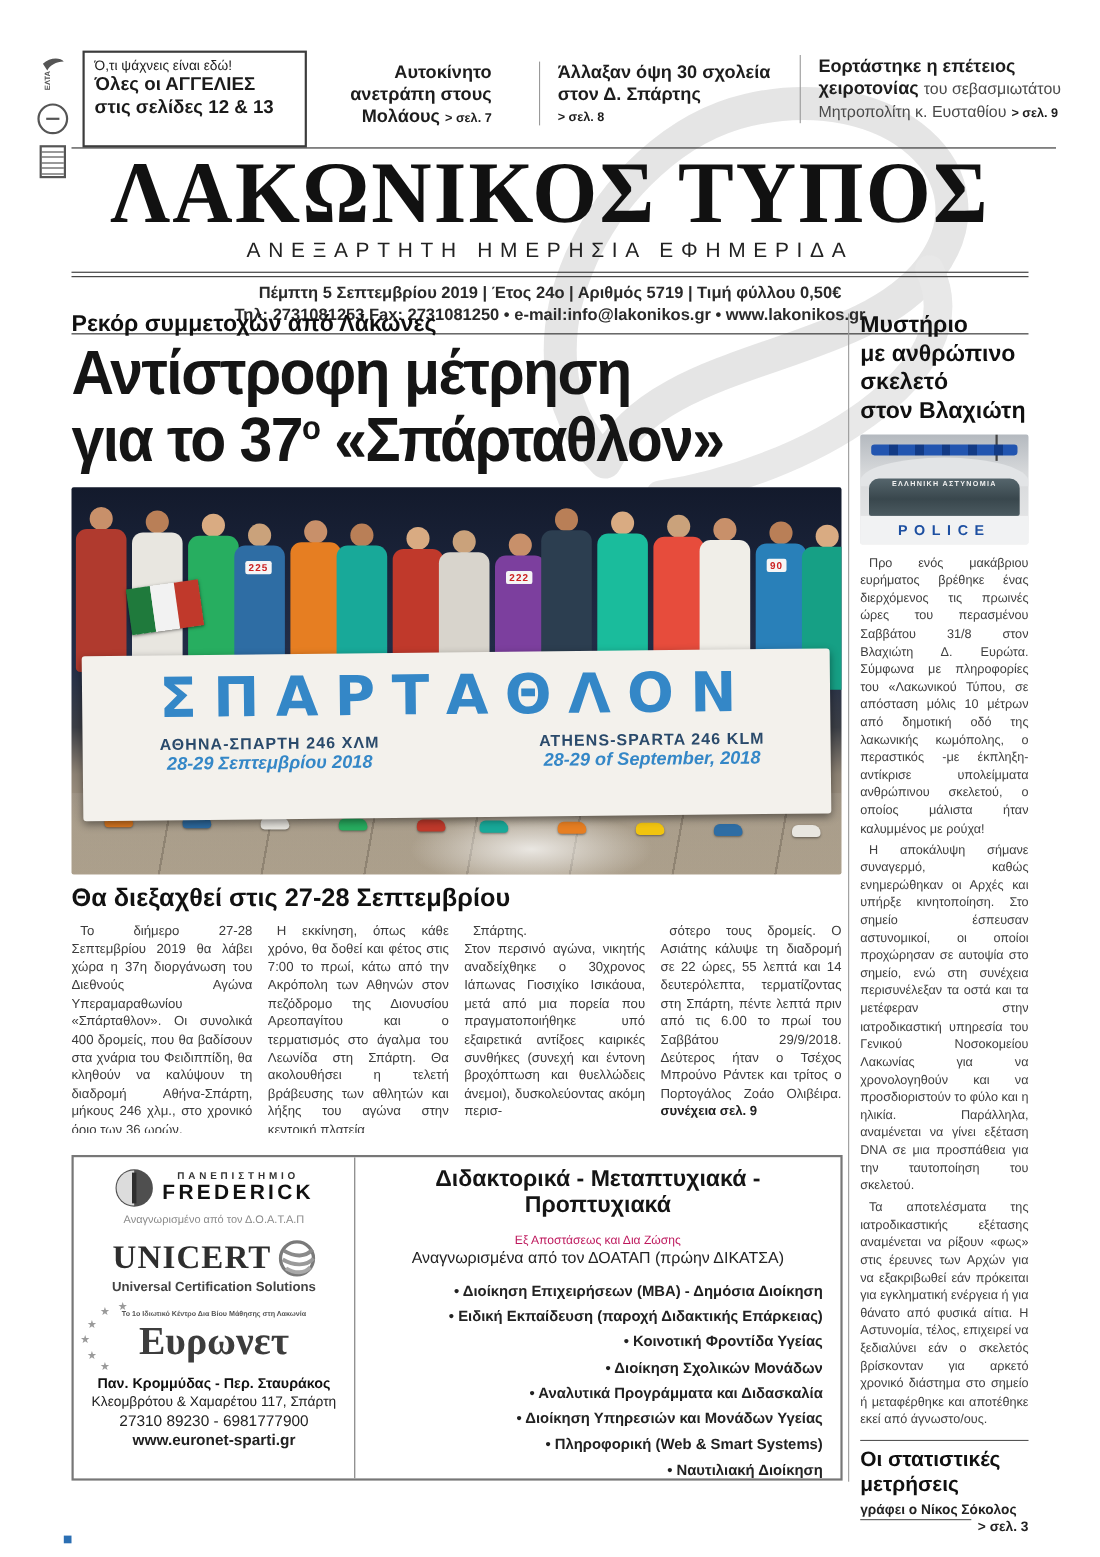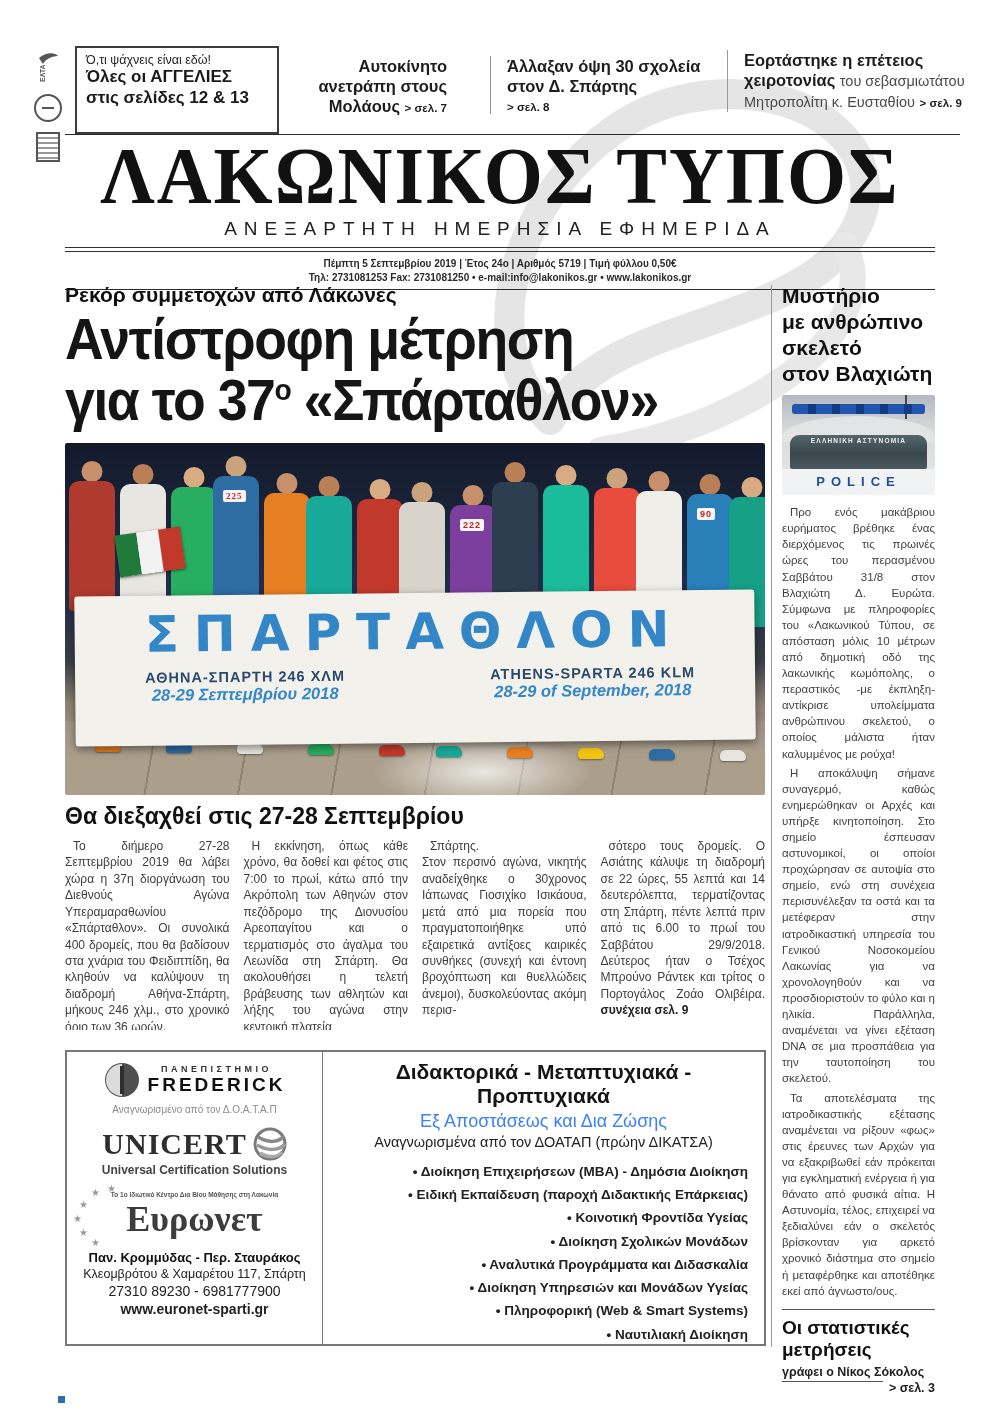--- a/index.html
+++ b/index.html
@@ -26,21 +26,21 @@
   .t2{left:425px;width:210px;padding-left:16px;border-left:1px solid #999;}
   .t2 .pref{display:block;margin-top:4px;}
   .t3{left:662px;width:232px;padding-left:16px;border-left:1px solid #999;top:4px;}
   .rule-top{position:absolute;left:65px;top:134px;width:895px;border-top:1.5px solid #2b2b2b;z-index:2;}
   
   #masthead{position:absolute;left:65px;top:136px;width:870px;z-index:2;text-align:center;}
   #masthead .title{font-family:"Liberation Serif","DejaVu Serif",serif;font-weight:bold;font-size:76px;
      letter-spacing:2px;line-height:1.0;transform:scaleY(1.05);transform-origin:center top;white-space:nowrap;color:#111;}
   #masthead .subtitle{margin-top:6px;font-size:19px;letter-spacing:7px;color:#222;}
   .rule-dbl{margin-top:7px;height:3px;border-top:1px solid #333;border-bottom:1px solid #333;}
-  .issue-lines{margin-top:5px;font-size:10px;font-weight:bold;color:#2a2a2a;line-height:1.35;}
+  .issue-lines{margin-top:5px;font-size:15px;font-weight:bold;color:#2a2a2a;line-height:1.35;}
   .rule-thin{margin-top:5px;border-top:1.5px solid #2b2b2b;}
   
   #main{position:absolute;left:65px;top:283px;width:700px;z-index:2;}
   .kicker{font-size:21px;font-weight:bold;color:#101010;}
   .headline{margin-top:2px;font-size:57px;font-weight:bold;letter-spacing:-1.5px;line-height:1.07;
      color:#151515;transform:scaleX(.94);transform-origin:left top;white-space:nowrap;}
   .headline sup{font-size:30px;}
   
   #photo{position:relative;margin-top:12px;width:700px;height:352px;overflow:hidden;border-radius:2px;
      background:linear-gradient(#131a2c 0%,#232e49 45%,#3c3f46 62%,#8d8274 74%,#a99c88 87%,#b5a893 100%);}
@@ -84,21 +84,21 @@
   .euronet-wrap{position:relative;margin-top:14px;}
   .euronet-small{font-size:6.5px;font-weight:bold;color:#555;}
   .euronet-name{font-size:36px;font-weight:bold;color:#3d3d3d;font-family:"Liberation Serif","DejaVu Serif",serif;}
   .euro-star{position:absolute;color:#9a9a9a;font-size:10px;}
   .owners{margin-top:10px;font-size:13px;font-weight:bold;color:#111;}
   .addr{font-size:12.5px;color:#222;margin-top:2px;}
   .phones{font-size:14px;color:#222;margin-top:2px;}
   .website{font-size:14px;font-weight:bold;color:#222;margin-top:2px;}
   #ad-right{flex:1;padding:8px 16px 0 16px;text-align:center;}
   #ad-right .t{font-size:21px;font-weight:bold;color:#151515;}
-  #ad-right .s1{font-size:18px;color:#3b82f6;margin-top:3px;}
+  #ad-right .s1{font-size:11px;color:#be185d;margin-top:14px;}
   #ad-right .s2{font-size:14.5px;color:#222;margin-top:2px;}
   #ad-right ul{margin:10px 0 0 58px;padding:0;text-align:right;list-style:none;font-weight:bold;}
   #ad-right li{font-size:13.5px;color:#222;line-height:1.72;}
   #ad-right li::before{content:"•  ";}
   
   #sidebar{position:absolute;left:782px;top:283px;width:153px;z-index:2;}
   .vdivider{position:absolute;left:771px;top:285px;height:1062px;border-left:1px solid #999;z-index:2;}
   #sidebar .head{font-size:21px;font-weight:bold;line-height:1.24;color:#101010;white-space:pre-line;}
   #police{position:relative;margin-top:8px;width:153px;height:100px;overflow:hidden;border-radius:2px;
      background:linear-gradient(#b4b9bf 0%,#d7d9db 35%,#e9eaeb 100%);}
@@ -189,21 +189,21 @@
             <div class="torso" style="top: 20px; width: 46px; height: 130px; background: rgb(176, 58, 46);"></div>
           </div>
           <div class="runner" style="left: 55px; top: 21px; width: 46px; height: 160px;">
             <div class="head" style="width: 21px; height: 21px; background: rgb(185, 127, 87);"></div>
             <div class="torso" style="top: 20px; width: 46px; height: 130px; background: rgb(232, 230, 224);"></div>
           </div>
           <div class="runner" style="left: 106px; top: 24px; width: 46px; height: 160px;">
             <div class="head" style="width: 21px; height: 21px; background: rgb(217, 171, 130);"></div>
             <div class="torso" style="top: 20px; width: 46px; height: 130px; background: rgb(39, 174, 96);"></div>
           </div>
-          <div class="runner" style="left: 148px; top: 13px; width: 46px; height: 160px; font-family: Liberation Serif, serif;">
+          <div class="runner" style="left: 148px; top: 33px; width: 46px; height: 160px;">
             <div class="head" style="width: 21px; height: 21px; background: rgb(202, 162, 123);"></div>
             <div class="torso" style="top: 20px; width: 46px; height: 130px; background: rgb(46, 109, 164);"></div>
             <div class="bib" style="left: 10px; top: 34px;">225</div>
           </div>
           <div class="runner" style="left: 199px; top: 30px; width: 46px; height: 160px;">
             <div class="head" style="width: 21px; height: 21px; background: rgb(200, 144, 106);"></div>
             <div class="torso" style="top: 20px; width: 46px; height: 130px; background: rgb(230, 126, 34);"></div>
           </div>
           <div class="runner" style="left: 241px; top: 33px; width: 46px; height: 160px;">
             <div class="head" style="width: 21px; height: 21px; background: rgb(185, 127, 87);"></div>

